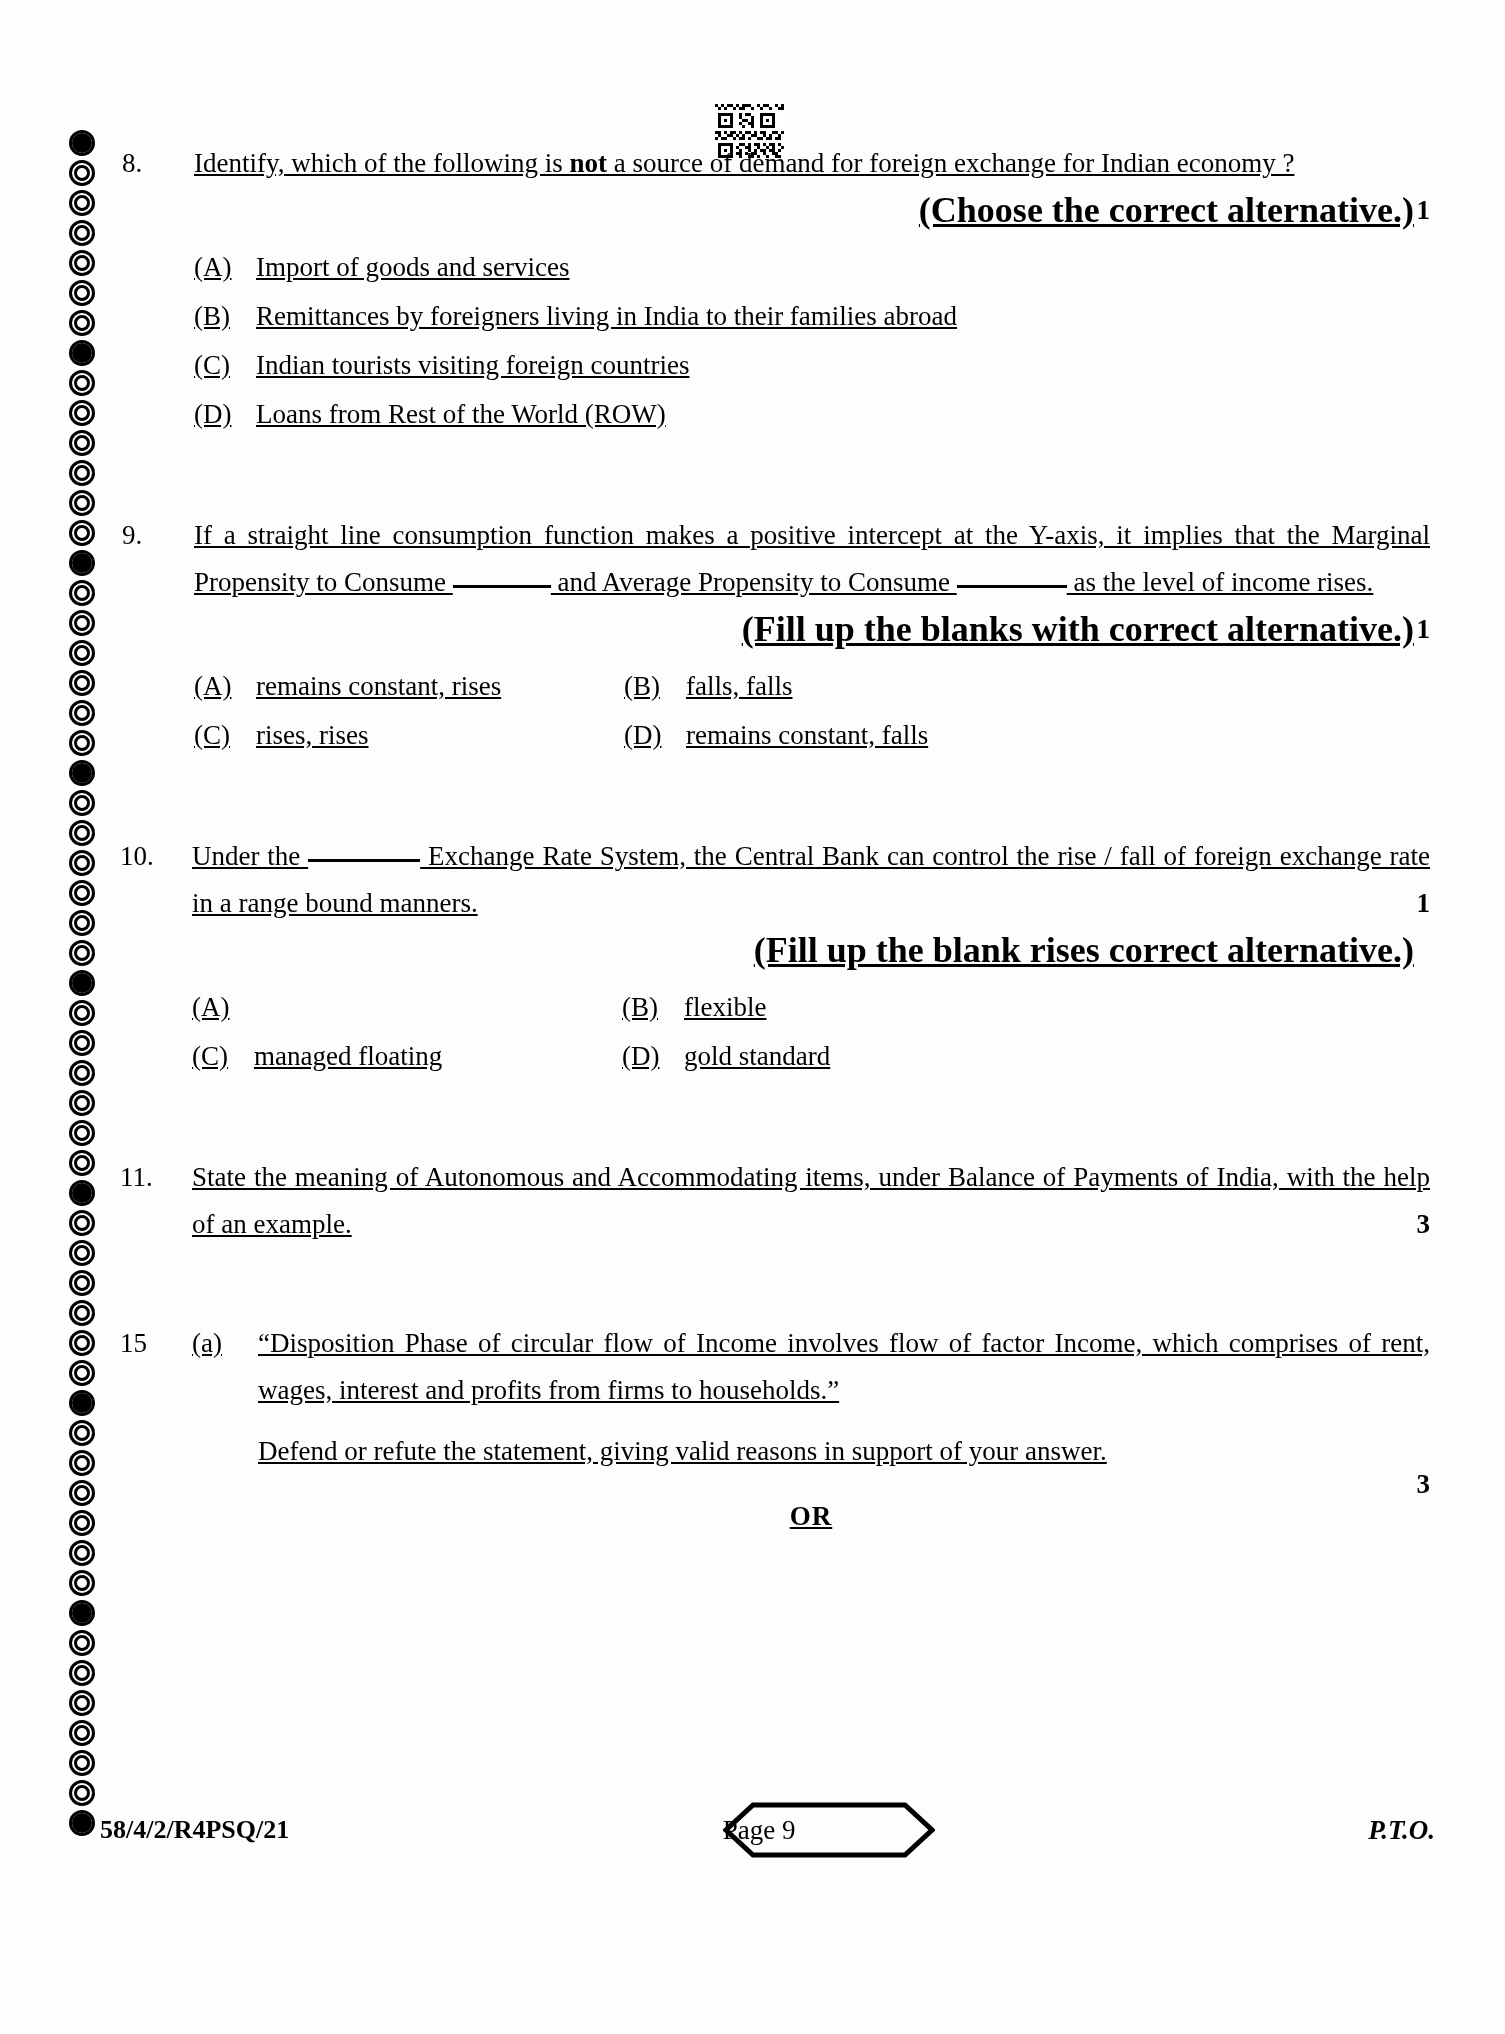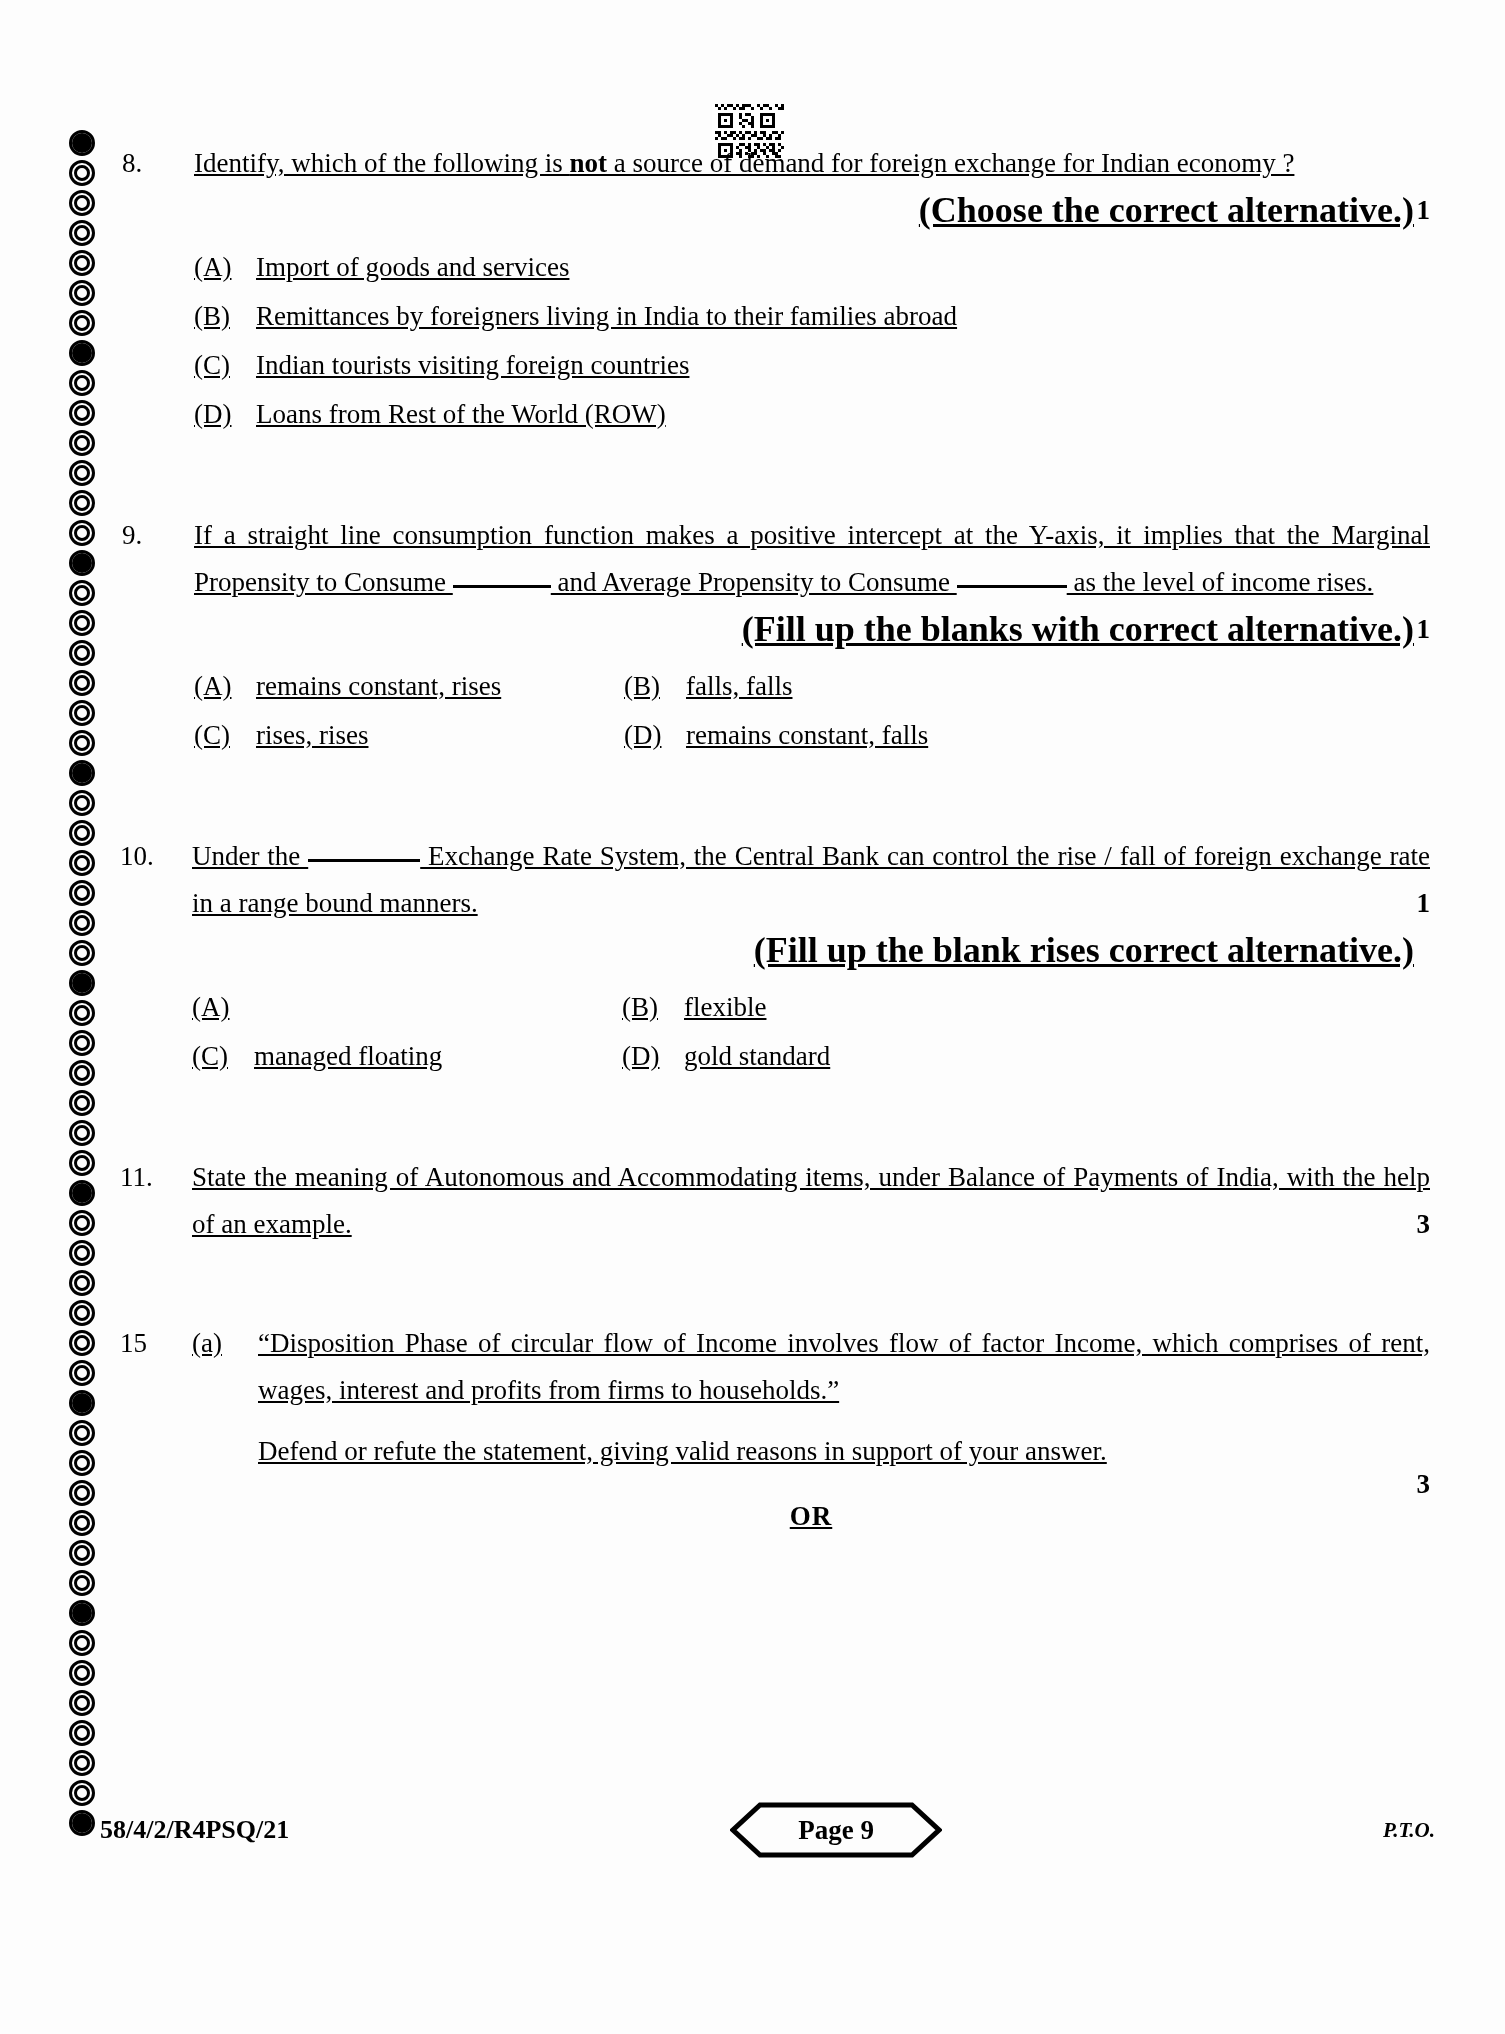--- a/index.html
+++ b/index.html
@@ -214,32 +214,31 @@
     flex: 1 1 auto;
     display: flex;
     justify-content: center;
   }
   .page-badge {
     position: relative;
     width: 212px;
     height: 56px;
     display: flex;
     align-items: center;
-    justify-content: center;
-    font-size: 27px;
-    font-weight: bold;
+    font-size: 27px;
+    font-weight: normal;
   }
   .page-badge svg {
     position: absolute;
     left: 0; top: 0;
   }
   .page-badge span { position: relative; z-index: 2; }
   .pto {
     flex: 0 0 auto;
-    font-size: 21px;
+    font-size: 27px;
     font-weight: bold;
     font-style: italic;
   }
 </style>
 </head>
 <body>
 
 <div class="page">
 
   <div class="spine" id="spine">

